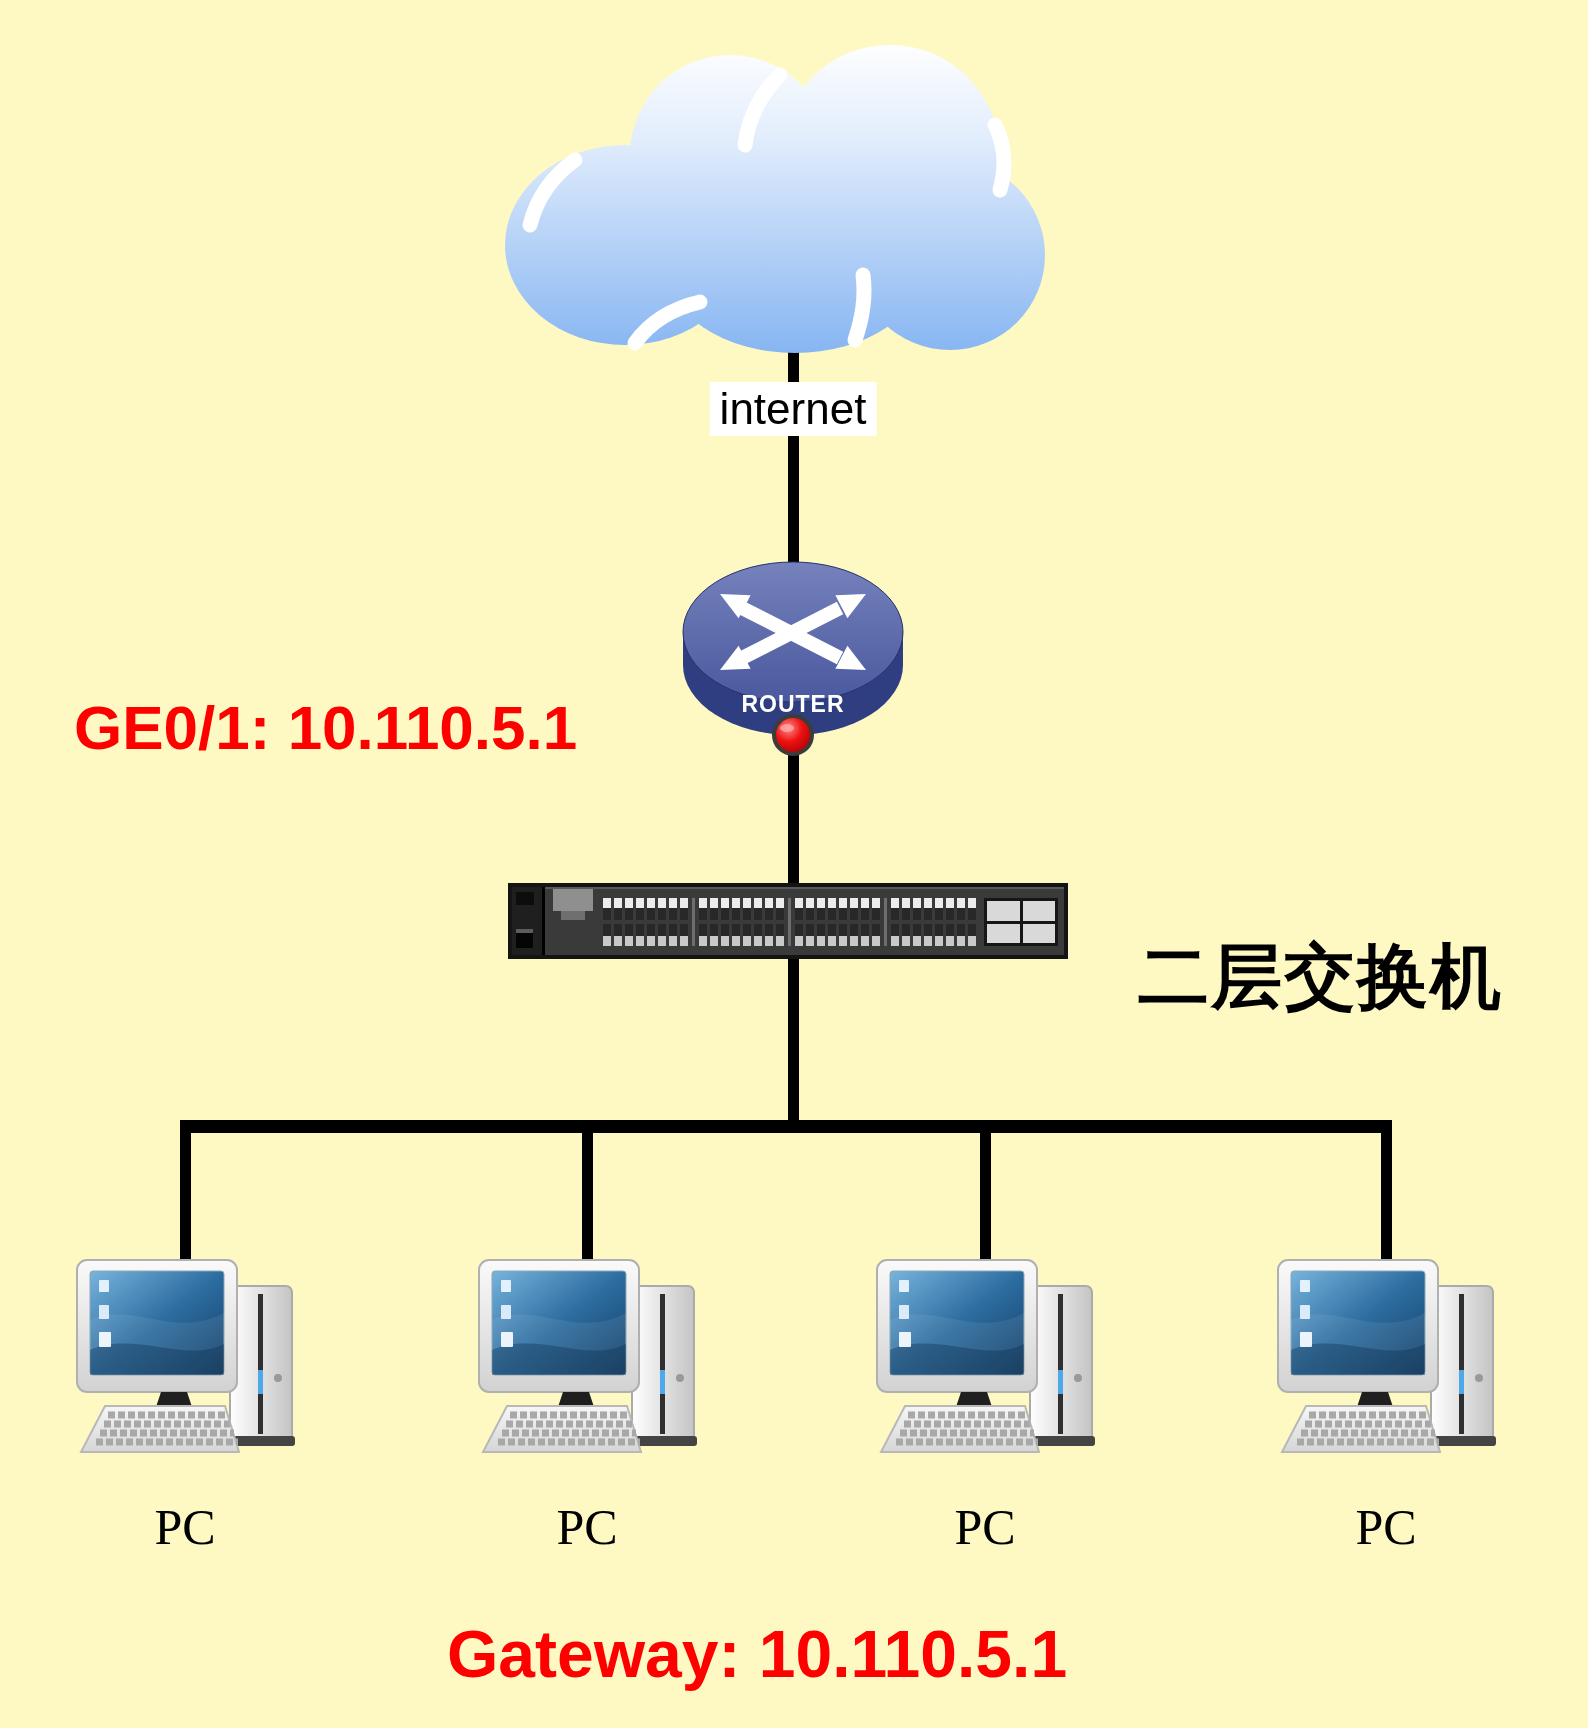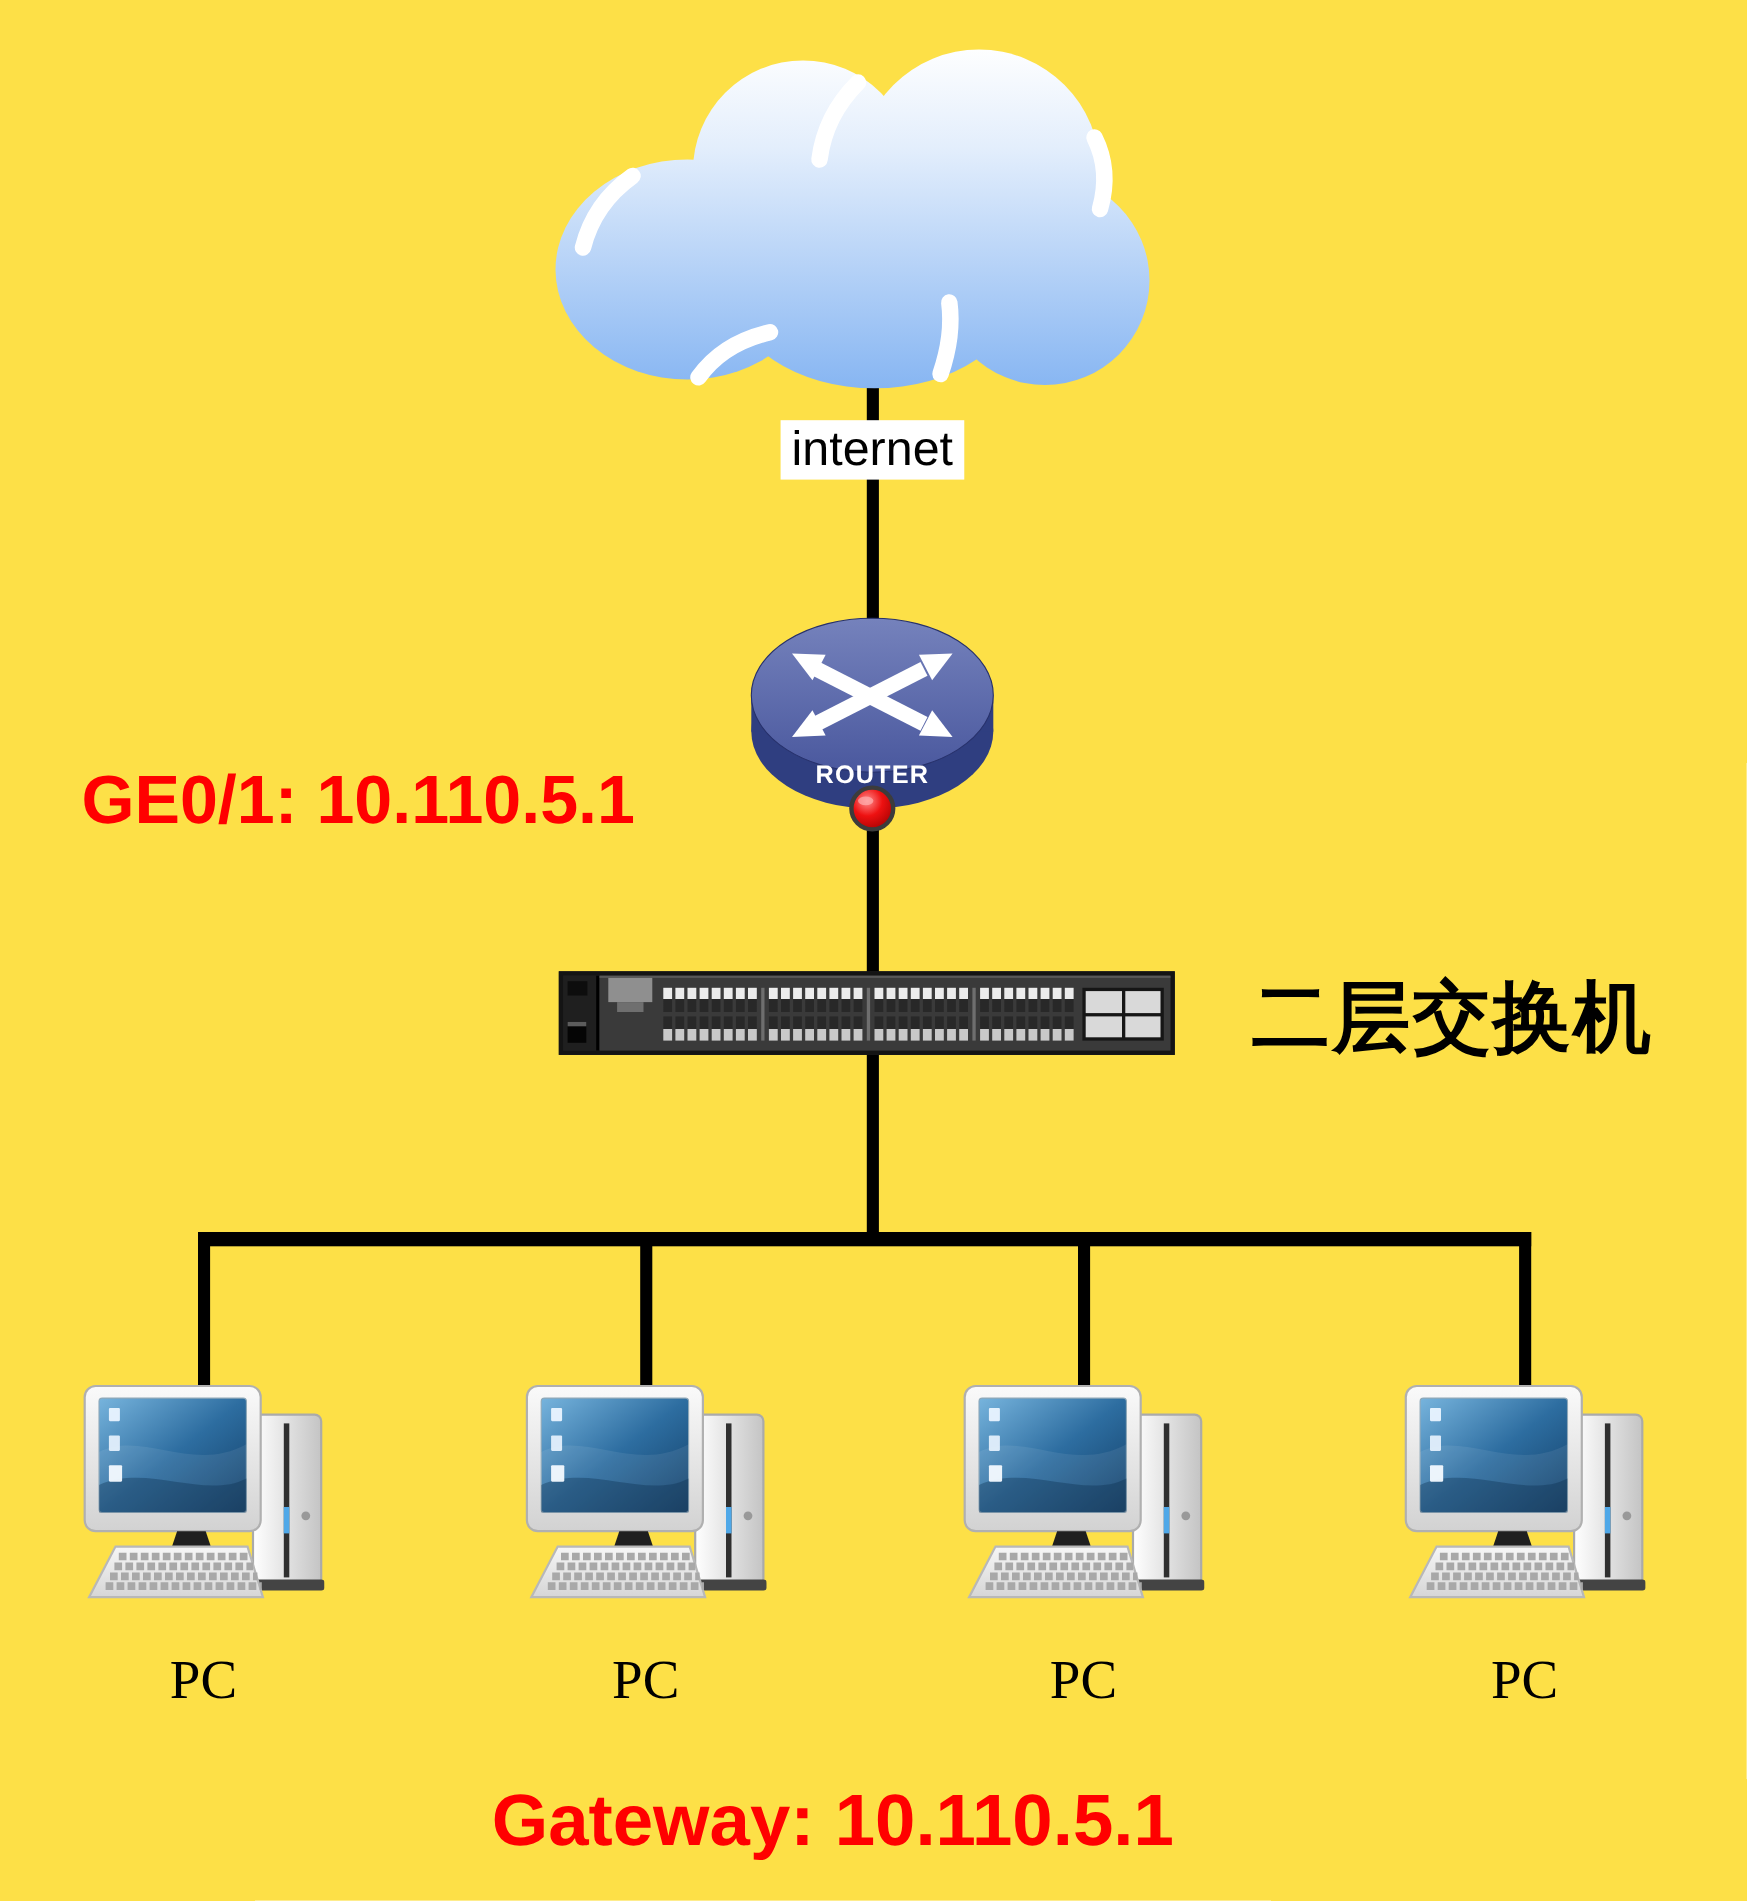--- a/index.html
+++ b/index.html
@@ -1,17 +1,17 @@
 <!DOCTYPE html>
 <html><head>
 <meta charset="utf-8">
 <style>
   html,body{margin:0;padding:0;background:#fff;}
   #stage{
-    position:relative;width:1588px;height:1728px;background:#fde047;overflow:hidden;
+    position:relative;width:1588px;height:1728px;background:#fef9c3;overflow:hidden;
     font-family:"Liberation Sans", sans-serif;
   }
   .abs{position:absolute;}
   
   .vline{position:absolute;width:11px;background:#000;}
   .hline{position:absolute;height:13px;background:#000;}
   
   .lbl-internet{
     position:absolute;left:793px;top:382px;transform:translateX(-50%);
     font-size:44px;color:#000;background:#fff;padding:2px 10px;white-space:nowrap;
@@ -205,21 +205,21 @@
       </div>
       <div class="sw-sfp">
         <div class="sfp-cell"></div>
           <div class="sfp-cell"></div>
           <div class="sfp-cell"></div>
           <div class="sfp-cell"></div>
       </div>
     </div>
   </div>
 
-  <span class="lbl-cn" style="left:1138px;top:878px;">二层交换机</span>
+  <span class="lbl-cn" style="left:1138px;top:930px;">二层交换机</span>
 
   <svg width="0" height="0" style="position:absolute">
     <defs>
       <linearGradient id="towerGrad" x1="0" y1="0" x2="1" y2="0">
         <stop offset="0" stop-color="#FFFFFF"></stop>
           <stop offset="1" stop-color="#C4C4C4"></stop>
       </linearGradient>
       <linearGradient id="bezelGrad" x1="0" y1="0" x2="0" y2="1">
         <stop offset="0" stop-color="#FAFAFA"></stop>
           <stop offset="1" stop-color="#D2D2D2"></stop>

